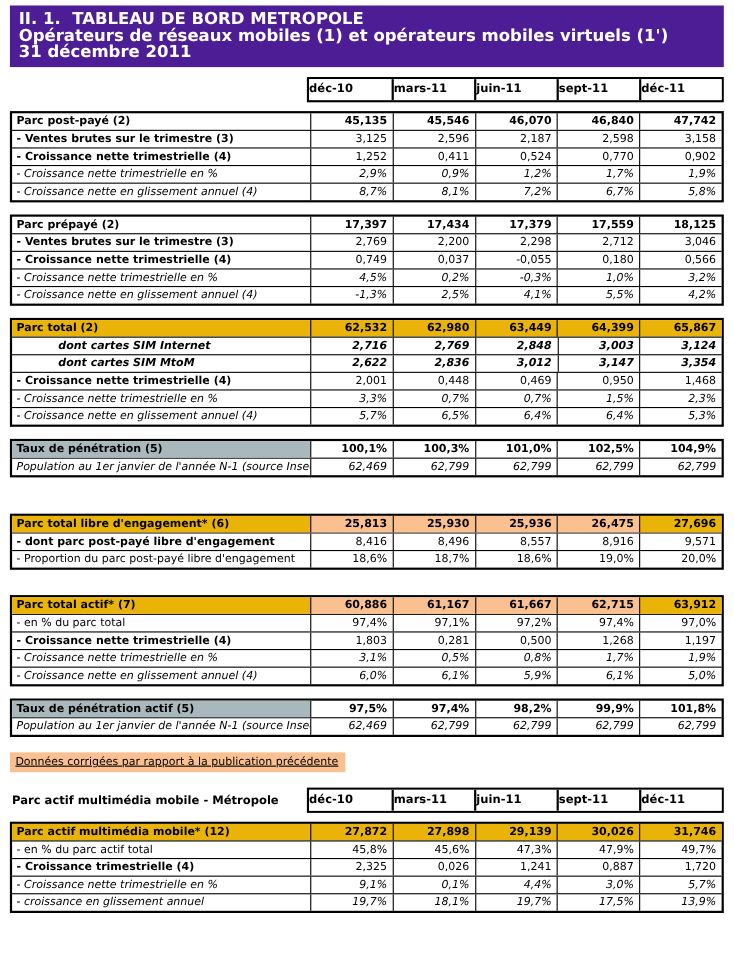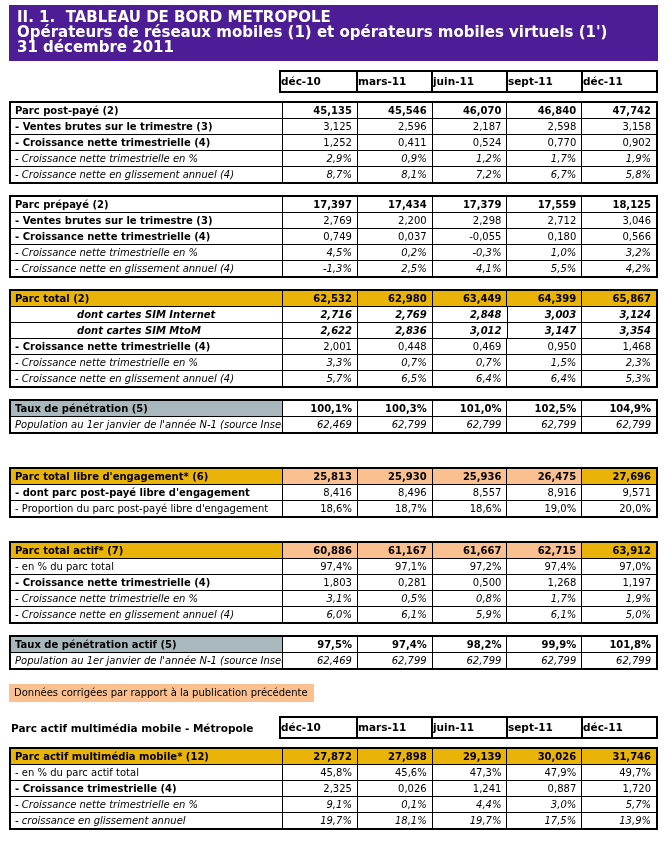--- a/index.html
+++ b/index.html
@@ -31,36 +31,36 @@
   }
   .ch:first-child { border-left: none; }
 
   
   .tbl { border: 2px solid #000; margin-bottom: 11px; background: #fff; }
   .row { display: flex; border-top: 1px solid #000; }
   .row:first-child { border-top: none; }
   .lbl {
     width: 272px; padding: 2px 3px 2px 4px; white-space: nowrap; overflow: hidden;
   }
-  .lbl.indent { padding-left: 66px; }
+  .lbl.indent { padding-left: 42px; }
   .val {
     width: 75px; text-align: right; padding: 2px 5px 2px 0;
     border-left: 1px solid #000; white-space: nowrap;
   }
   .ls-b, .vs-b { font-weight: bold; }
   .ls-i, .vs-i { font-style: italic; }
   .ls-bi, .vs-bi { font-weight: bold; font-style: italic; }
   .bg-green { background: #eab308; }
   .bg-orange { background: #fac090; }
   .bg-gray { background: #a9b8bd; }
 
   
   .legend {
     display: inline-block; background: #fac090;
-    padding: 3px 6px 4px 5px; margin: 3px 0 14px 0; font-size: 10px;
+    padding: 3px 6px 4px 5px; margin: 3px 0 14px 0; font-size: 10px; text-decoration: underline;
   }
   .spacer-sm { height: 12px; }
   .spacer-md { height: 22px; }
   .spacer-lg { height: 36px; }
 </style>
 </head>
 <body>
 
 <div class="page">
 

